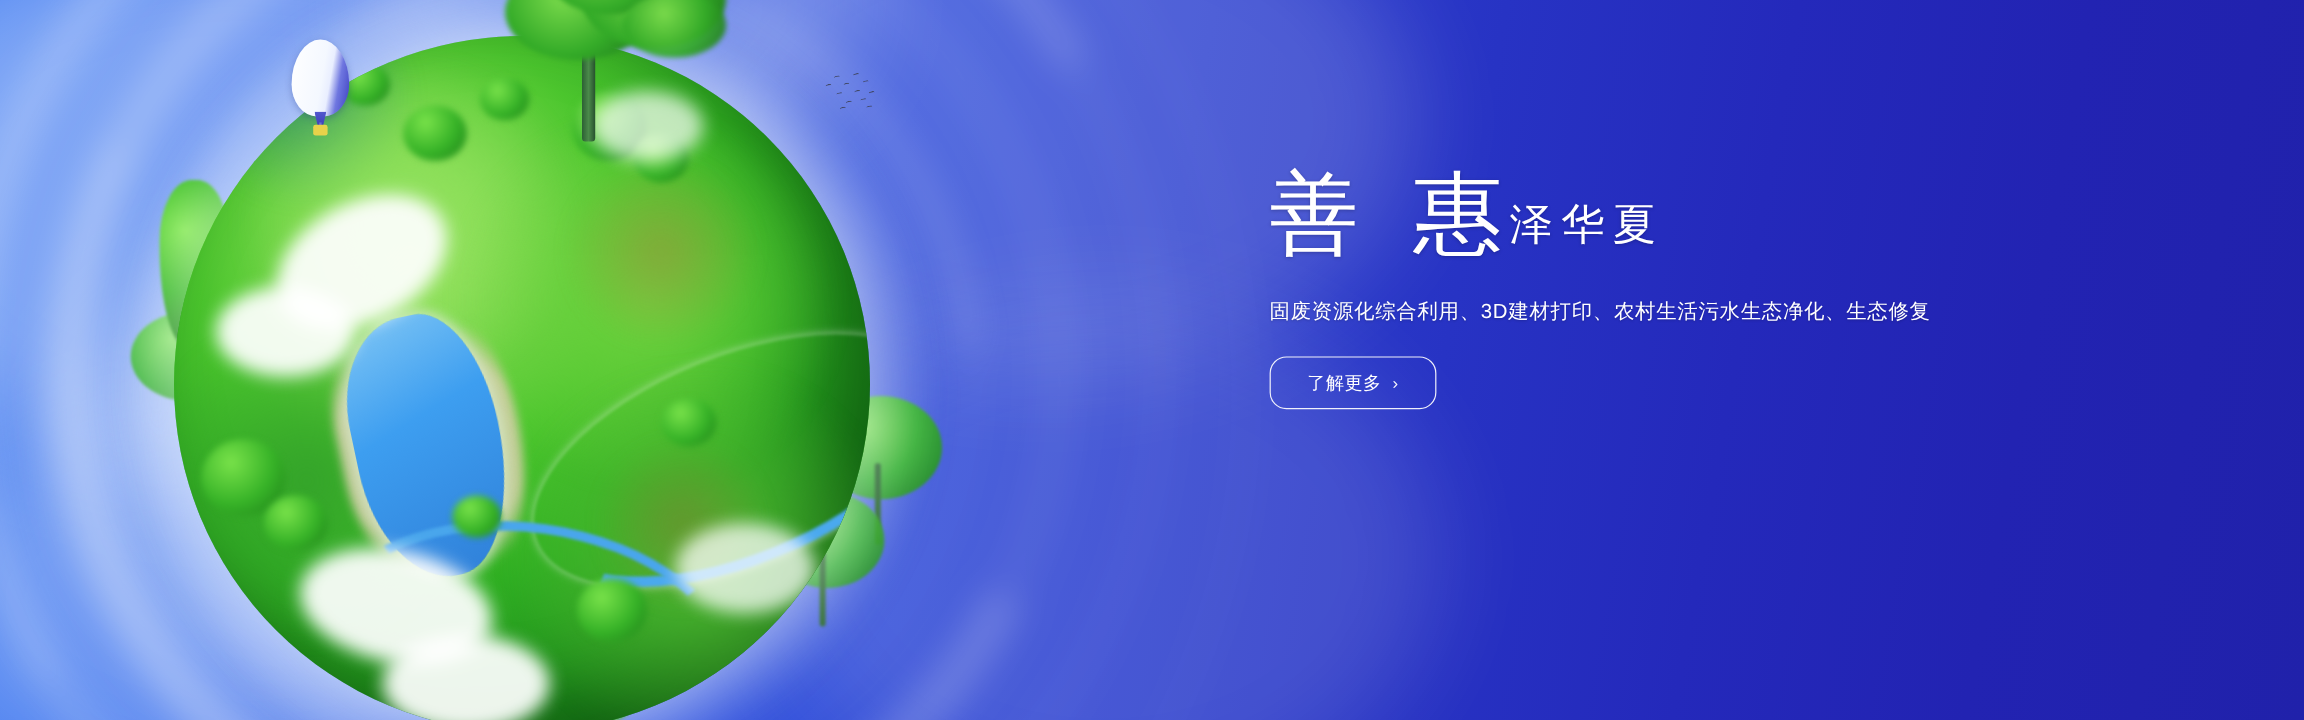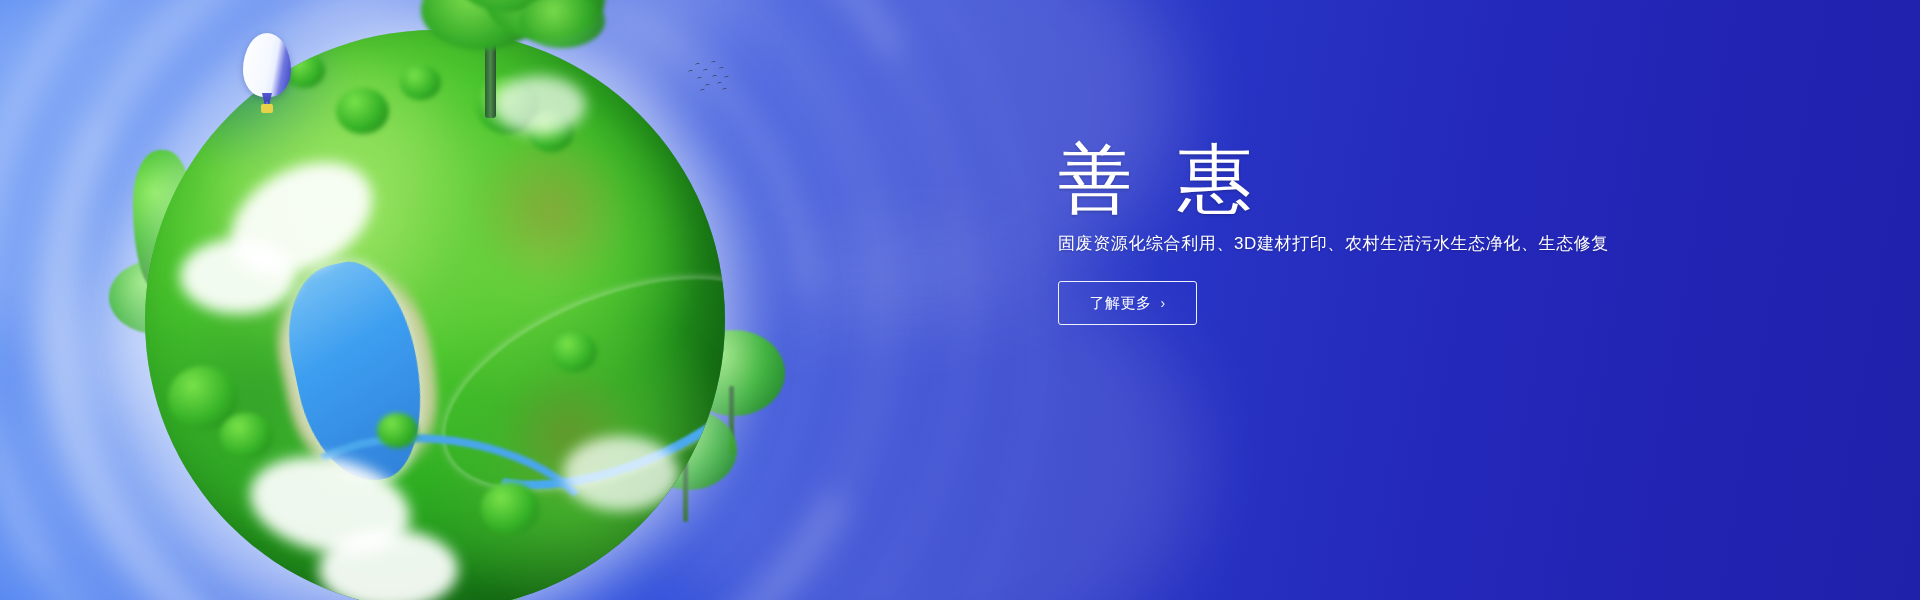--- a/index.html
+++ b/index.html
@@ -195,35 +195,35 @@
   }
   .gap{display:inline-block;width:46px;}
   #subtitle{
     margin-top:26px;
     font-size:25px;
     letter-spacing:7.5px;
     white-space:nowrap;
     text-shadow:0 1px 3px rgba(0,0,20,.22);
   }
   #desc{
-    margin-top:20px;
+    margin-top:36px;
     font-size:17px;
     letter-spacing:.6px;
     white-space:nowrap;
     text-shadow:0 1px 2px rgba(0,0,20,.22);
   }
   #cta{
     margin-top:26px;
     display:inline-flex;
     align-items:center;
     justify-content:center;
     gap:9px;
     width:139px;height:44px;
     border:1px solid rgba(255,255,255,.92);
-    border-radius:3px;
+    border-radius:14px;
     background:transparent;
     color:#ffffff;
     font-size:15px;
     letter-spacing:.5px;
     cursor:pointer;
     font-family:"Liberation Sans","DejaVu Sans",sans-serif;
   }
   #cta .chev{font-size:14px;line-height:1;opacity:.95;}
 </style>
 </head>
@@ -333,20 +333,21 @@
     <i style="left:12px;top:29px;"></i>
     <i style="left:34px;top:28px;"></i>
   </div>
 
   <div id="copy">
 
     <div id="headline">
       <span class="brush">善</span>
       <span class="gap"></span>
       <span class="brush">惠</span>
+      <span class="small-han">泽华夏</span>
     </div>
 
 
     <div id="desc">固废资源化综合利用、3D建材打印、农村生活污水生态净化、生态修复</div>
 
     <button id="cta">
       <span>了解更多</span>
       <span class="chev">›</span>
     </button>
 

